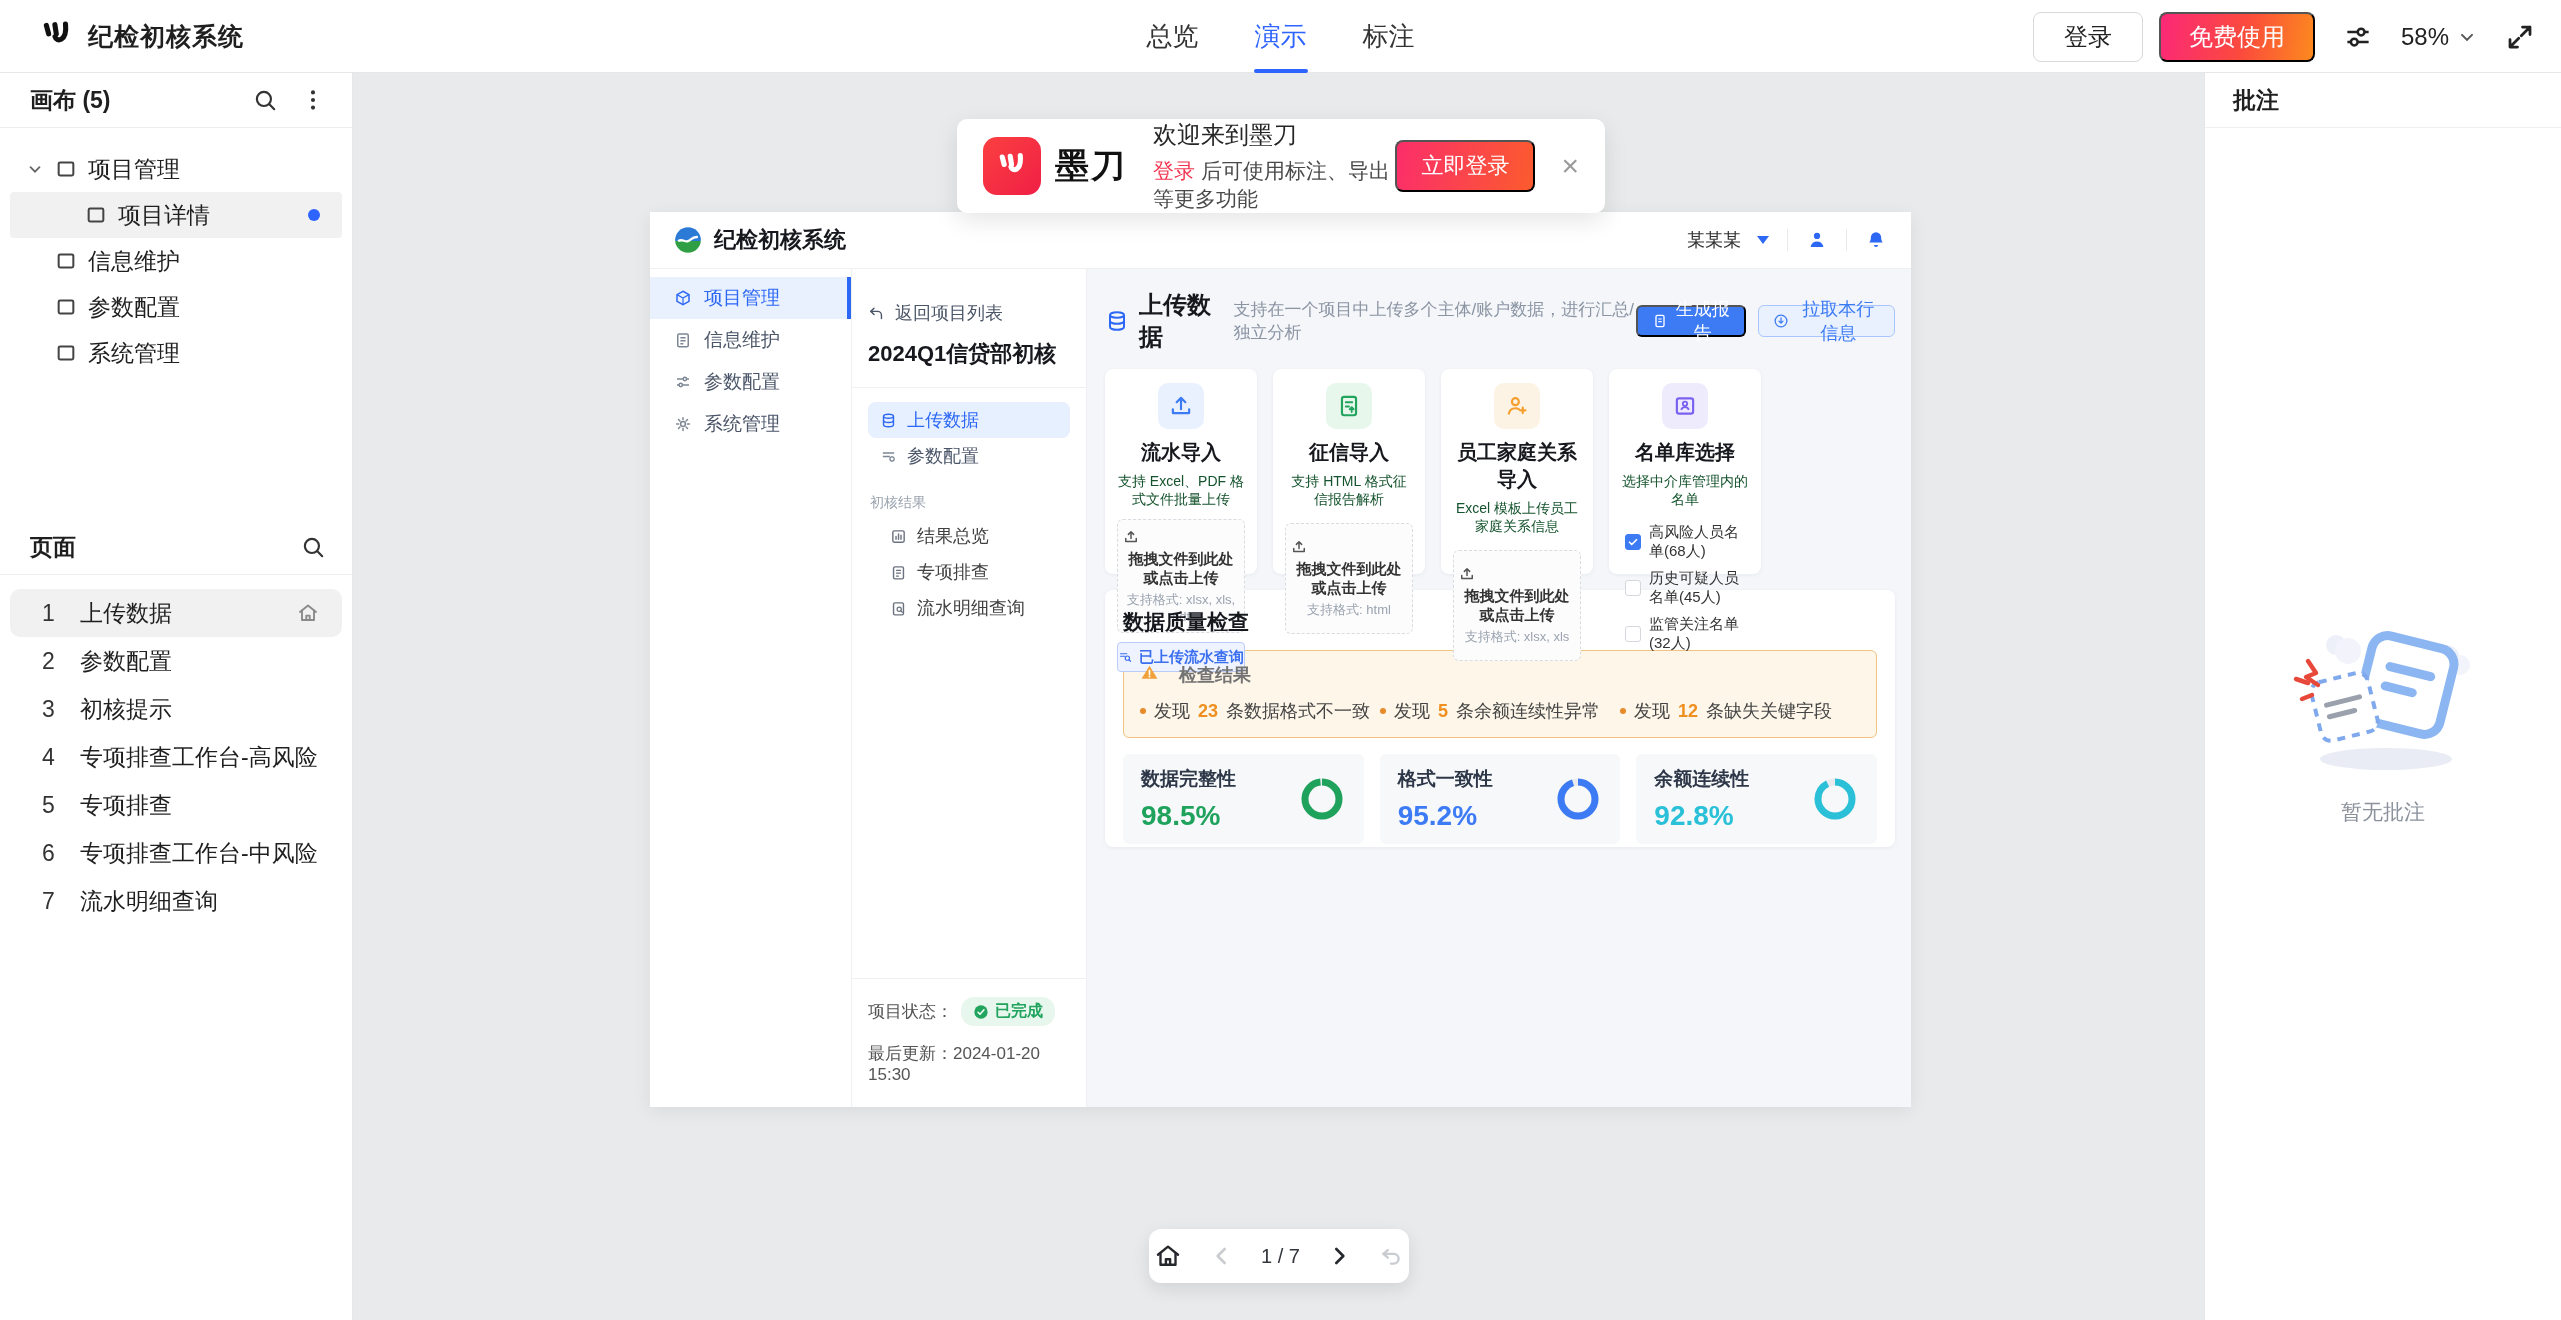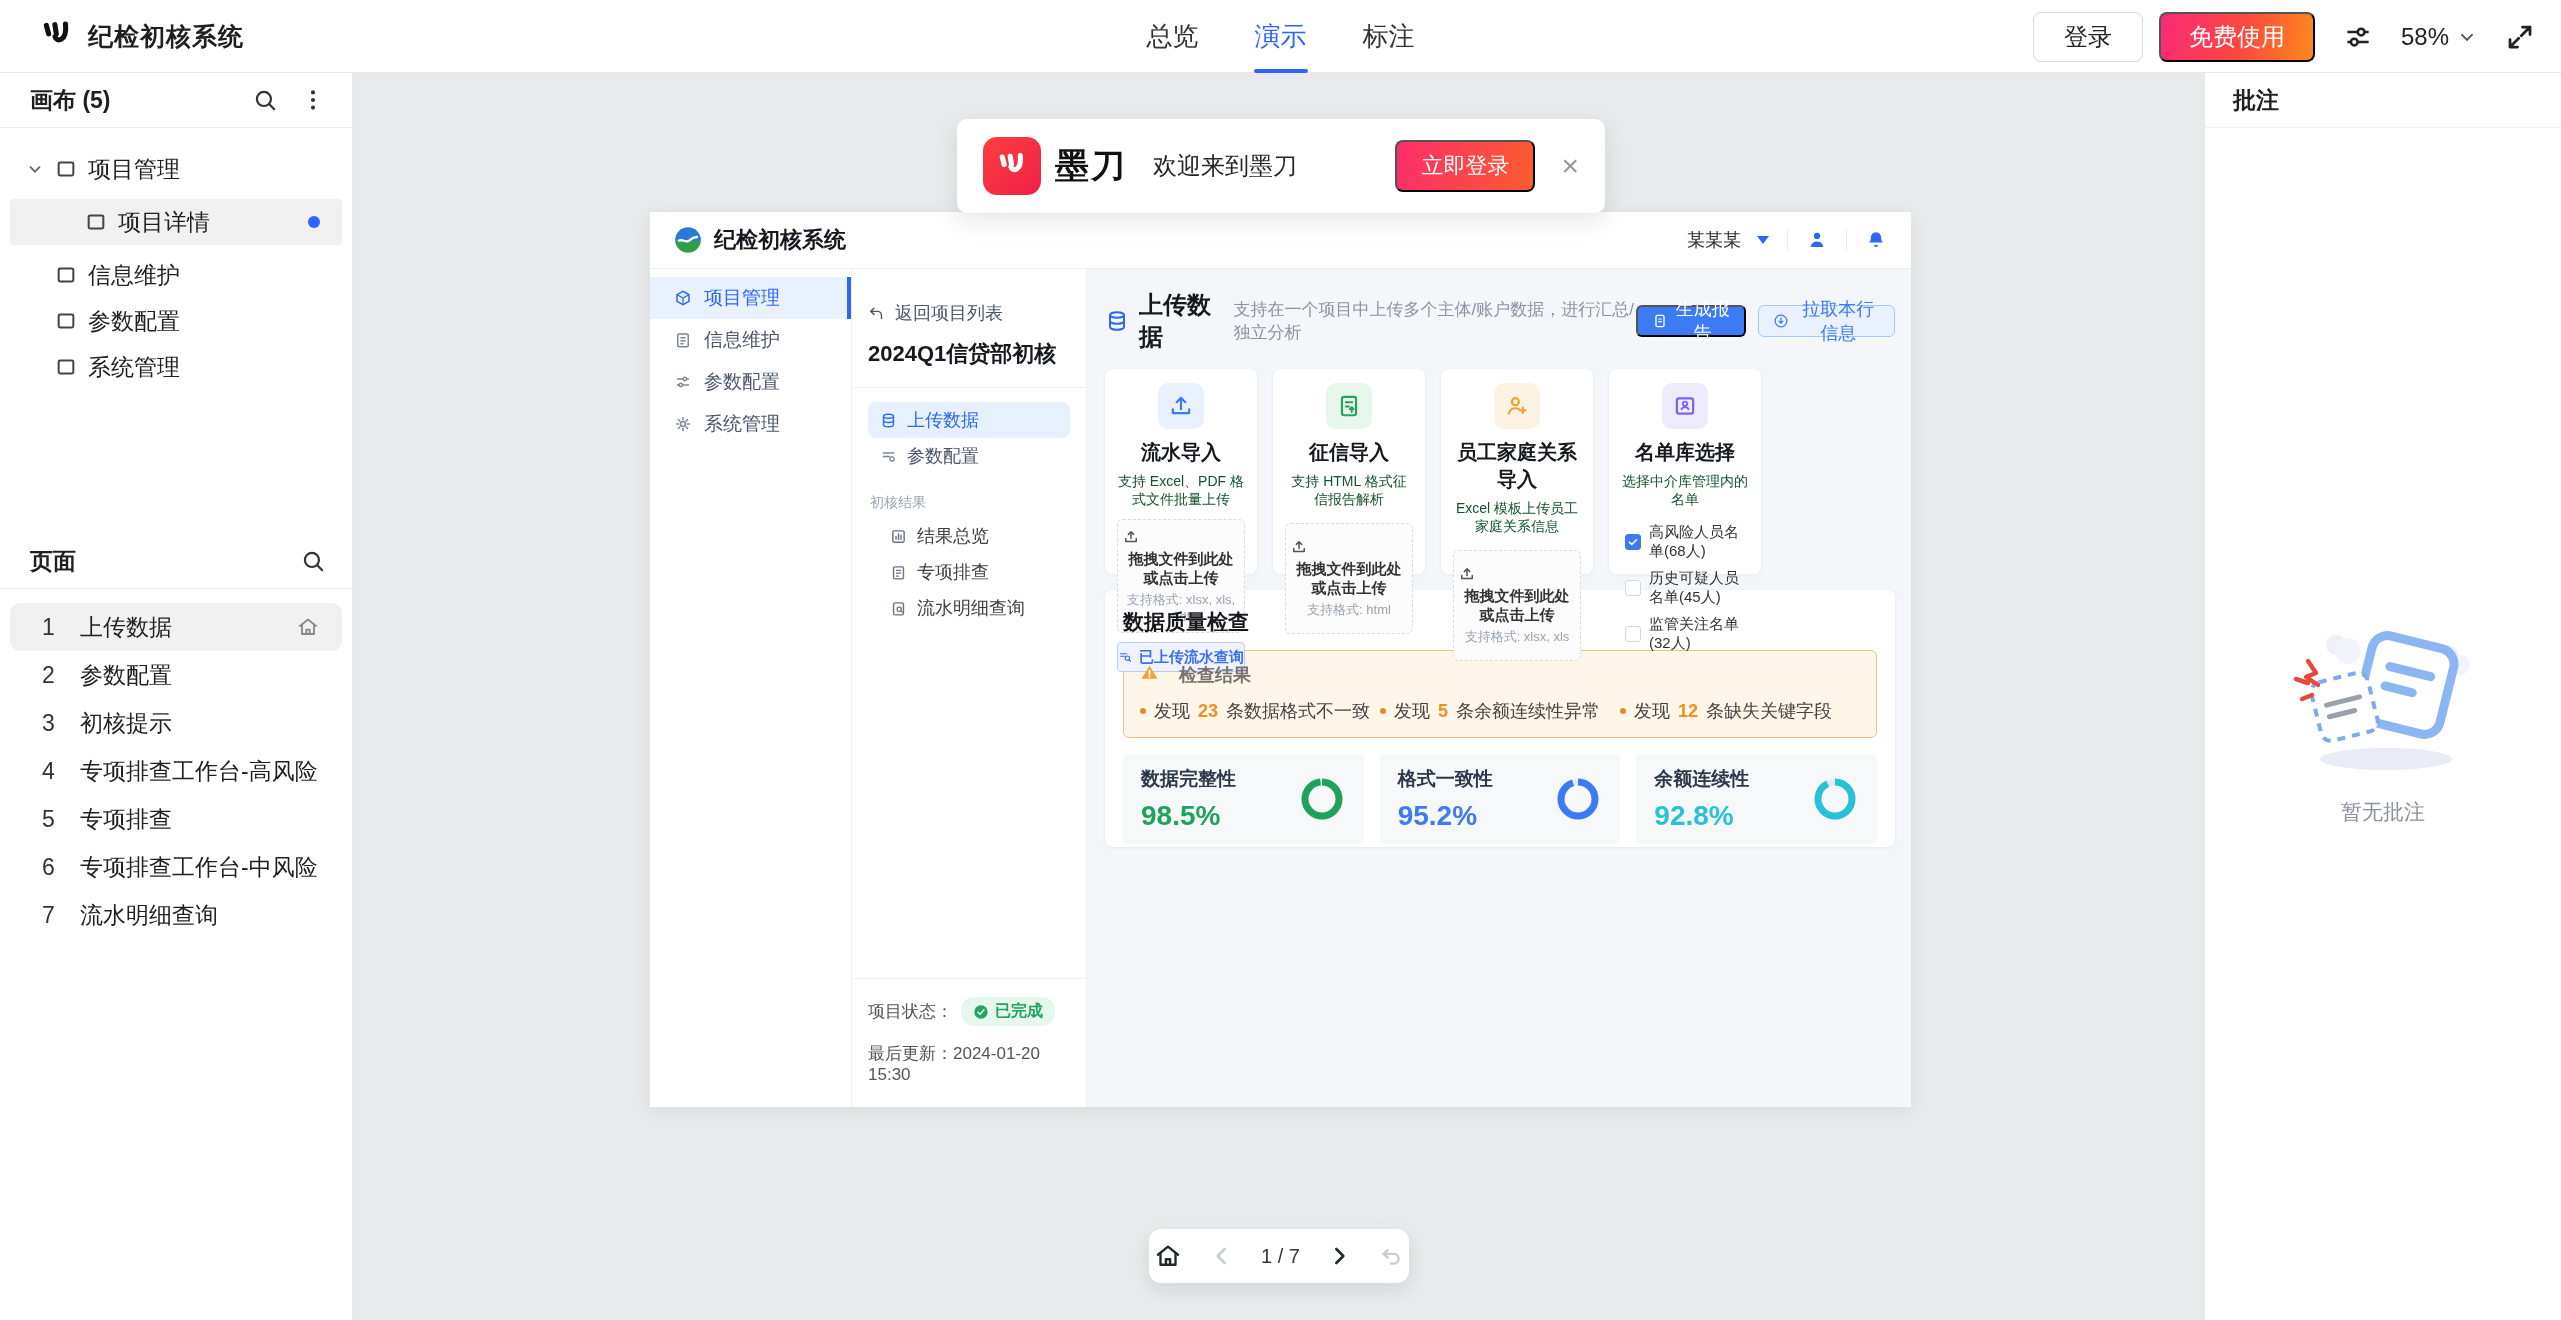--- a/index.html
+++ b/index.html
@@ -26,21 +26,21 @@
   
   .leftbar { position:absolute; top:73px; left:0; bottom:0; width:353px; background:#fff; border-right:1px solid #e7e7e7; z-index:20; }
   .panel-head { height:55px; display:flex; align-items:center; padding:0 26px 0 30px; border-bottom:1px solid #ededed; }
   .panel-head .ph-title { font-size:23px; font-weight:600; color:#1f1f1f; flex:1; }
   .ph-icons { display:flex; align-items:center; gap:22px; color:#333; }
   .tree { padding-top:18px; }
   .tree-row { height:46px; display:flex; align-items:center; font-size:23px; color:#1f1f1f; cursor:pointer; position:relative; }
   .tree-row .chev { position:absolute; left:26px; color:#666; }
   .tree-row .frame-ic { position:absolute; left:55px; color:#444; }
   .tree-row .lbl { position:absolute; left:88px; }
-  .tree-row.child { margin:7px 10px; border-radius:4px; }
+  .tree-row.child { margin:0 10px; border-radius:4px; }
   .tree-row.child .frame-ic { left:75px; }
   .tree-row.child .lbl { left:108px; }
   .tree-row.selected { background:#f1f1f2; }
   .cur-dot { position:absolute; right:22px; width:12px; height:12px; border-radius:50%; background:#2e64ff; }
   .pages-head { margin-top:144px; }
   .page-row { height:48px; display:flex; align-items:center; font-size:23px; color:#1f1f1f; cursor:pointer; position:relative; margin:0 10px; border-radius:10px; }
   .page-row.selected { background:#f1f1f2; }
   .page-row .num { position:absolute; left:32px; color:#333; }
   .page-row .lbl { position:absolute; left:70px; }
   .page-row .home-ic { position:absolute; right:22px; color:#8a8a8a; }
@@ -321,20 +321,21 @@
     <span class="mb-badge">
       <svg viewBox="0 0 24 24" width="36" height="36" fill="none" stroke="#fff" stroke-width="3.4" stroke-linecap="round">
         <path d="M5.5 6l1.3 5"></path>
           <path d="M10.8 5.5l.9 5.5"></path>
           <path d="M17.5 5c.4 4.2-.3 7.7-2.4 9-1.6 1-3.4.3-3.8-1.4"></path>
       </svg>
     </span>
     <span class="mb-brand">墨刀</span>
     <span class="banner-texts">
       <div class="banner-title">欢迎来到墨刀</div>
+      <div class="banner-sub"><span class="login-word">登录</span><span>后可使用标注、导出等更多功能</span></div>
     </span>
     <button class="banner-cta">立即登录</button>
     <span class="banner-close">×</span>
   </div>
 
   <div class="artboard">
     <div class="ab-header">
       <span class="ab-logo">
         <svg viewBox="0 0 24 24" width="28" height="28">
           <defs>

